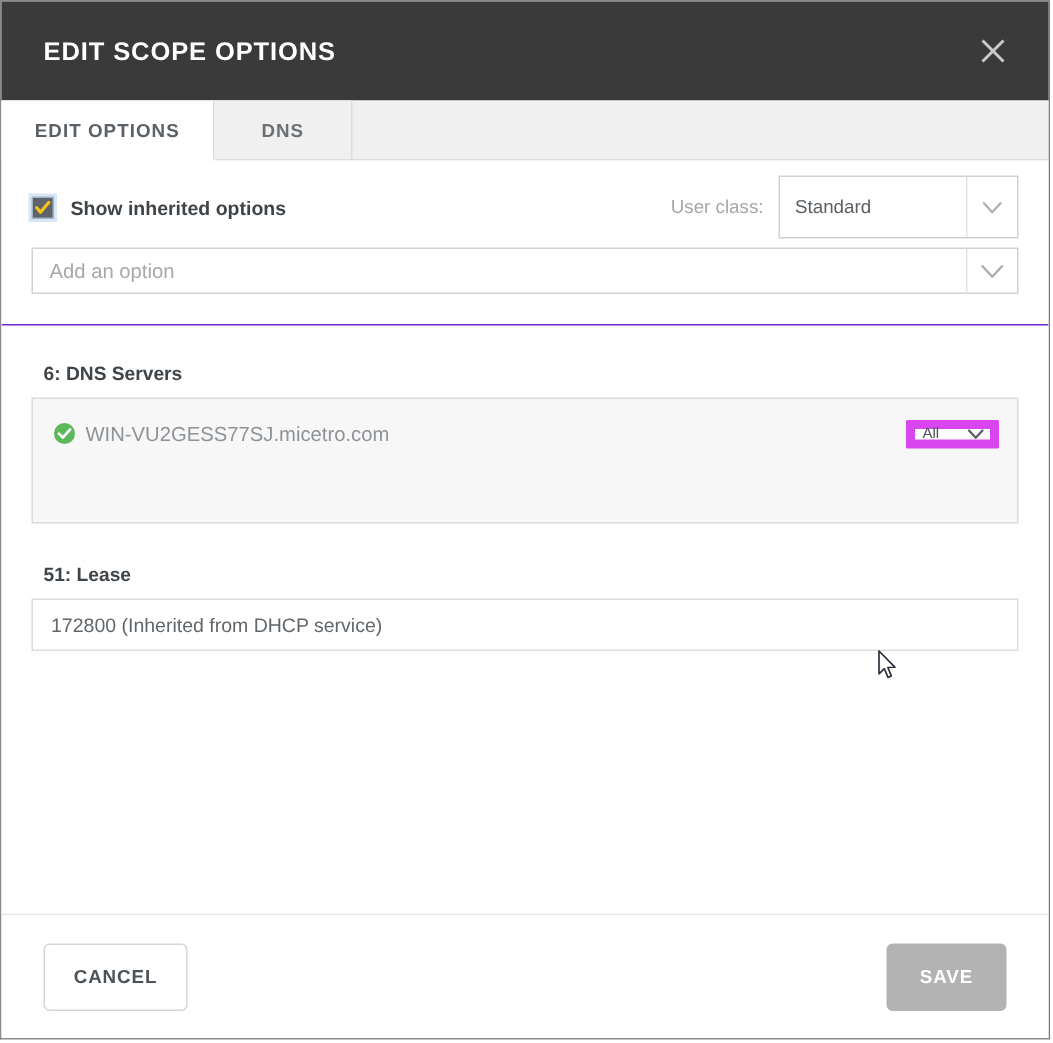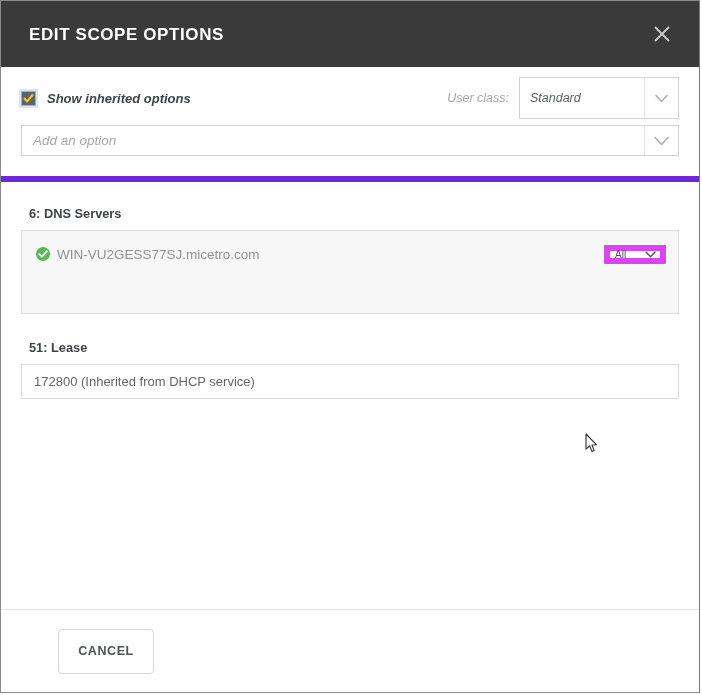--- a/index.html
+++ b/index.html
@@ -100,22 +100,21 @@
     background: #ffffff;
     overflow: hidden;
   }
   .scroll-inner {
     padding: 0;
   }
 
   
   .top-block {
     padding: 18px 20px 20px 20px;
-    border-bottom: 6px solid #6d28d9;
-    font-style: italic;
+    border-bottom: 1px solid #6d28d9;
   }
   .row-inline {
     display: flex;
     align-items: center;
     justify-content: space-between;
     height: 26px;
   }
   .chk-wrap {
     display: flex;
     align-items: center;
@@ -283,21 +282,20 @@
     font-size: 12.5px;
     font-weight: bold;
     letter-spacing: 0.6px;
     text-transform: uppercase;
     border-radius: 4px;
     display: flex;
     align-items: center;
     justify-content: center;
     cursor: pointer;
     box-sizing: border-box;
-    margin-left: 29px;
   }
   .btn-cancel {
     width: 96px;
     height: 45px;
     background: #ffffff;
     border: 1px solid #d6d6d6;
     color: #4d5257;
   }
   .btn-save {
     width: 80px;
@@ -336,20 +334,28 @@
   <div class="modal-header">
     <div class="modal-title">EDIT SCOPE OPTIONS</div>
     <div class="close-btn">
       <svg width="22" height="22" viewBox="0 0 22 22" aria-hidden="true">
         <line x1="4" y1="4" x2="18" y2="18" stroke="#c9c9c9" stroke-width="2"></line>
         <line x1="18" y1="4" x2="4" y2="18" stroke="#c9c9c9" stroke-width="2"></line>
       </svg>
     </div>
   </div>
 
+  <div class="tabbar">
+    <div class="tab first active">
+      <span>EDIT OPTIONS</span>
+    </div>
+    <div class="tab second">
+      <span>DNS</span>
+    </div>
+  </div>
 
   <div class="body-scroll">
     <div class="scroll-inner">
 
       <div class="top-block">
         <div class="row-inline">
 
           <div class="chk-wrap">
             <span class="chk-box">
               <svg width="11" height="11" viewBox="0 0 11 11" aria-hidden="true">
@@ -417,20 +423,23 @@
 
       </div>
     </div>
     <div class="scrollbar"></div>
   </div>
 
   <div class="modal-footer">
     <div class="btn btn-cancel">
       <span>CANCEL</span>
     </div>
+    <div class="btn btn-save">
+      <span>SAVE</span>
+    </div>
   </div>
 
   <div class="cursor">
     <svg width="14" height="22" viewBox="0 0 14 22" aria-hidden="true">
       <path d="M1,1 L1,16.2 L4.6,12.8 L7.0,18.6 L9.2,17.6 L6.9,12.0 L11.6,11.8 Z" fill="#ffffff" stroke="#2b2b3a" stroke-width="1.1" stroke-linejoin="round"></path>
     </svg>
   </div>
 
 </div>
 

